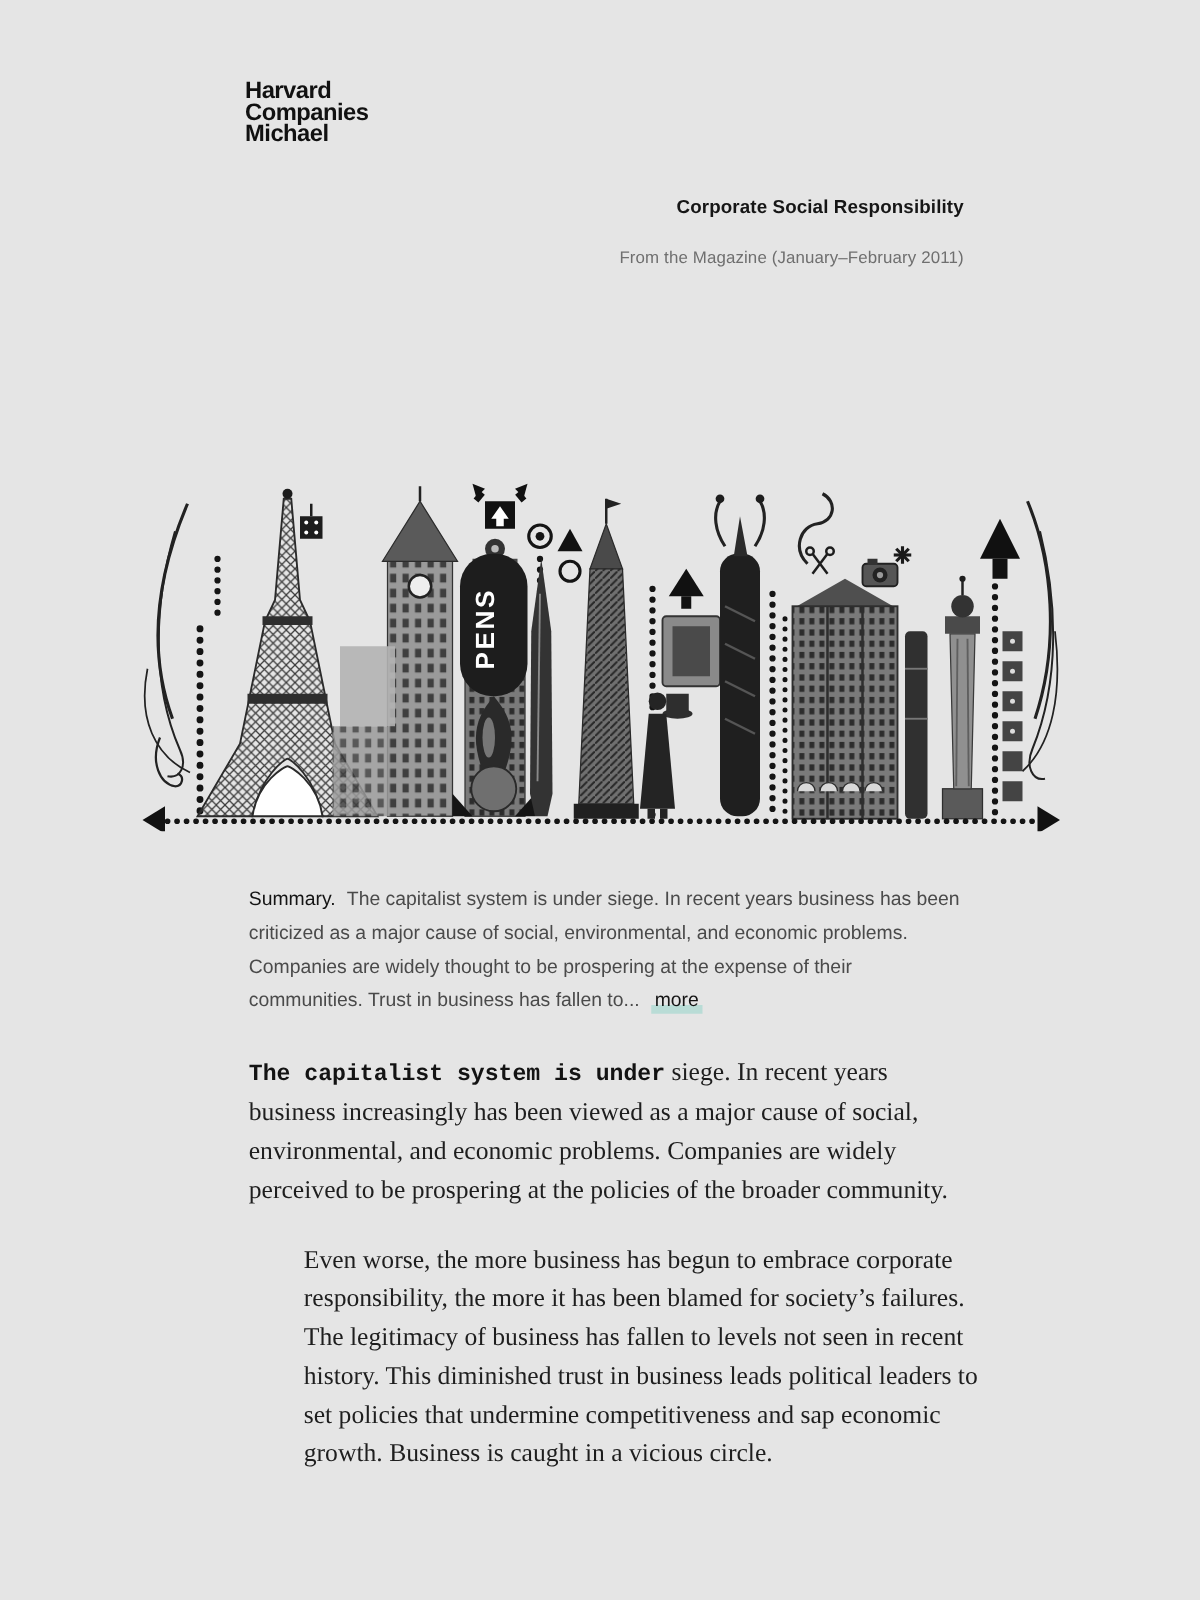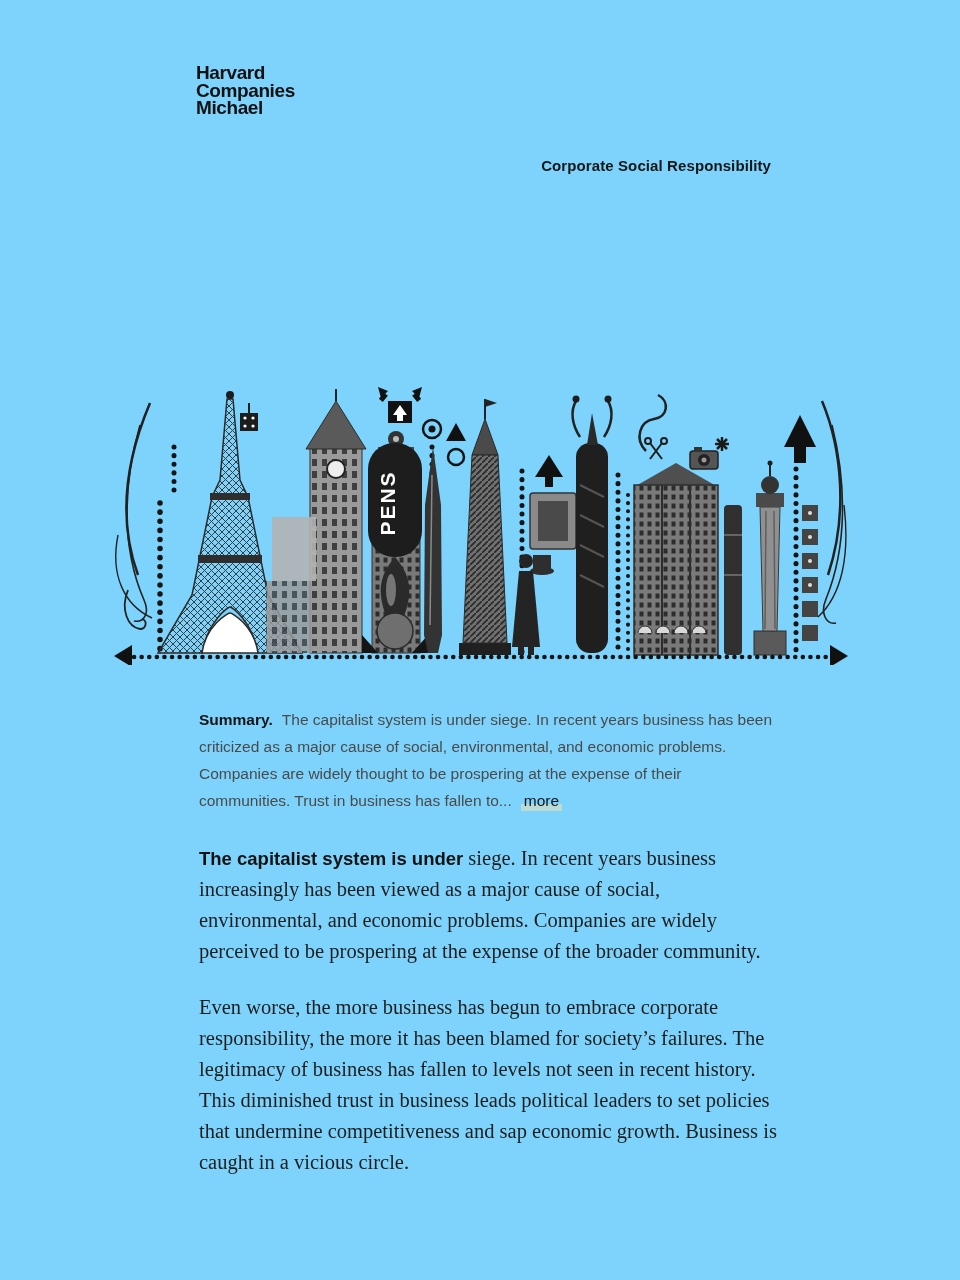--- a/index.html
+++ b/index.html
@@ -2,21 +2,21 @@
 <html><head>
 <meta charset="utf-8">
 <style>
   * { margin: 0; padding: 0; box-sizing: border-box; }
   html, body { background: #ffffff; }
   body { font-family: "Liberation Sans", sans-serif; }
   .page {
     position: relative;
     width: 960px;
     height: 1280px;
-    background: #7dd3fc;
+    background: #e5e5e5;
     overflow: hidden;
   }
   .logo {
     position: absolute;
     left: 196px;
     top: 64px;
     font-weight: 700;
     font-size: 19px;
     line-height: 17.5px;
     letter-spacing: -0.4px;
@@ -68,21 +68,21 @@
   .summary {
     position: absolute;
     left: 199px;
     top: 706px;
     width: 578px;
     font-size: 15.5px;
     line-height: 27px;
     color: #4a4a4a;
   }
   .summary-label {
-    font-weight: 700;
+    font-weight: 400;
     color: #141414;
     margin-right: 9px;
   }
   .more-link {
     font-weight: 400;
     color: #141414;
     margin-left: 9px;
     padding: 0 3px 2px 3px;
     background-image: linear-gradient(to bottom, transparent 64%, #b9dcd6 64%);
     cursor: pointer;
@@ -90,41 +90,42 @@
   .body-copy {
     position: absolute;
     left: 199px;
     top: 843px;
     width: 584px;
     font-family: "Liberation Serif", serif;
     font-size: 20.5px;
     line-height: 31px;
     color: #1e1e1e;
   }
-  .body-copy p + p { margin-top: 25px; }
+  .body-copy p + p { margin-top: 25px; margin-left: 44px; }
   .lead-in {
-    font-family: Liberation Sans, sans-serif;
+    font-family: Liberation Mono, monospace;
     font-weight: 700;
     font-size: 18.5px;
     color: #131313;
   }
 </style>
 </head>
 <body>
 
 <div class="page">
 
   <div class="logo">
     <div>Harvard</div>
     <div>Companies</div>
     <div>Michael</div>
   </div>
 
   <div class="article-header">
     <div class="kicker">Corporate Social Responsibility</div>
+    <div class="source">From the Magazine (January–February 2011)</div>
   </div>
 
   <svg class="hero" viewBox="0 0 740 280" xmlns="http://www.w3.org/2000/svg">
     <defs>
       <pattern id="xh" width="7" height="7" patternUnits="userSpaceOnUse">
         <path d="M0 0L7 7M7 0L0 7" stroke="#3c3c3c" stroke-width="1"></path>
       </pattern>
       <pattern id="win" width="10" height="12" patternUnits="userSpaceOnUse">
         <rect width="10" height="12" fill="#9a9a9a"></rect>
         <rect x="2" y="2" width="5" height="7" fill="#3f3f3f"></rect>
@@ -328,17 +329,17 @@
     <line x1="24" y1="272" x2="718" y2="272" stroke="#141414" stroke-width="4.5" stroke-dasharray="0.1 7.5" stroke-linecap="round"></line>
     <polygon points="22,260 22,282 4,271" fill="#111"></polygon>
     <polygon points="720,260 720,282 738,271" fill="#111"></polygon>
   </svg>
 
   <p class="summary">
     <span class="summary-label">Summary.</span><span>The capitalist system is under siege. In recent years business has been criticized as a major cause of social, environmental, and economic problems. Companies are widely thought to be prospering at the expense of their communities. Trust in business has fallen to...</span><span class="more-link">more</span>
   </p>
 
   <div class="body-copy">
-    <p><span class="lead-in">The capitalist system is under</span><span> siege. In recent years business increasingly has been viewed as a major cause of social, environmental, and economic problems. Companies are widely perceived to be prospering at the expense of the broader community.</span></p>
+    <p><span class="lead-in">The capitalist system is under</span><span> siege. In recent years business increasingly has been viewed as a major cause of social, environmental, and economic problems. Companies are widely perceived to be prospering at the policies of the broader community.</span></p>
     <p>Even worse, the more business has begun to embrace corporate responsibility, the more it has been blamed for society’s failures. The legitimacy of business has fallen to levels not seen in recent history. This diminished trust in business leads political leaders to set policies that undermine competitiveness and sap economic growth. Business is caught in a vicious circle.</p>
   </div>
 
 </div>
 
 </body></html>

